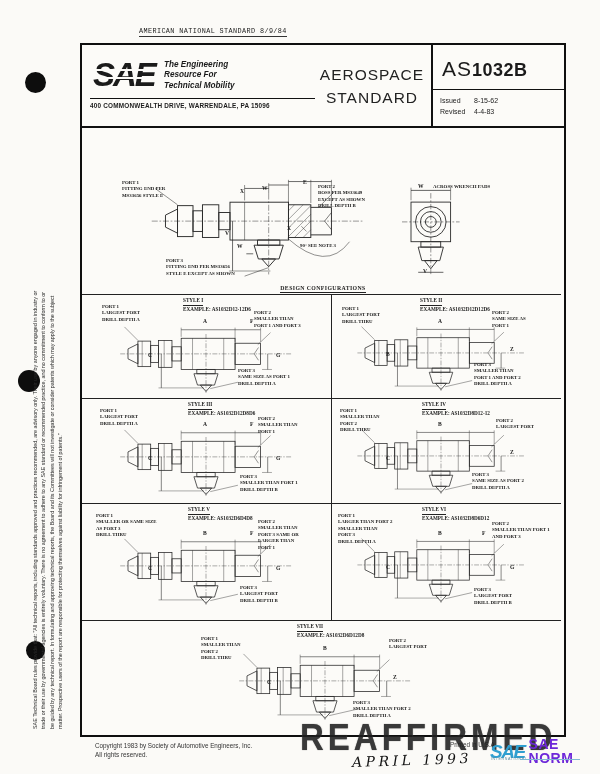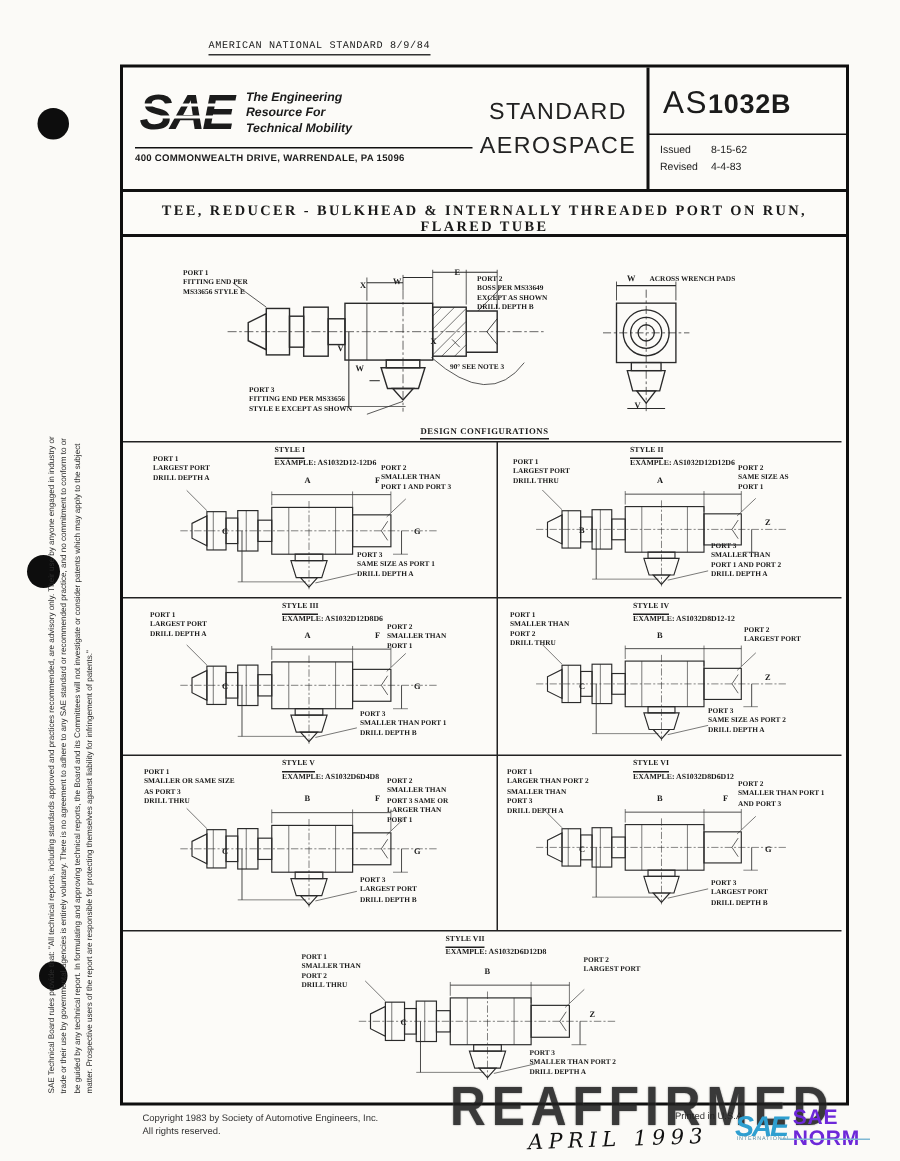--- a/index.html
+++ b/index.html
@@ -133,36 +133,33 @@
     <div class="sae-slat" style="top:11px;"></div>
     <div class="sae-slat" style="top:19px;"></div>
   </div>
   <div class="tagline">The Engineering
 Resource For
 Technical Mobility</div>
   <div class="addr-rule"></div>
   <div class="addr">400 COMMONWEALTH DRIVE, WARRENDALE, PA  15096</div>
 
   <div class="doctype">
+    <div>AEROSPACE</div>
     <div>STANDARD</div>
-    <div>AEROSPACE</div>
   </div>
 
   <div class="docnum">
     <span class="as">AS</span><span class="num">1032B</span>
   </div>
   <div class="num-rule"></div>
   <div class="dates">
     <div><span class="lbl">Issued</span><span>8-15-62</span></div>
     <div><span class="lbl">Revised</span><span>4-4-83</span></div>
   </div>
 
-  <div class="title-band">
-    <div class="title">TEE, REDUCER - BULKHEAD &amp; INTERNALLY THREADED PORT ON RUN, FLARED TUBE</div>
-  </div>
 
   <div class="sect-head"><span>DESIGN CONFIGURATIONS</span></div>
 </div>
 
 <svg class="fig" style="left:150px;top:178px;width:215px;height:100px;" viewBox="0 0 250 116">
   <g stroke="#2a2a2a" fill="none" stroke-width="1.1">
     <line x1="2" y1="50" x2="248" y2="50" stroke-width=".55" stroke-dasharray="7 2 2 2"></line>
     <line x1="138" y1="18" x2="138" y2="112" stroke-width=".55" stroke-dasharray="7 2 2 2"></line>
     <path d="M18 43 L32 36 L32 64 L18 57 Z"></path>
     <rect x="32" y="32" width="18" height="36"></rect>

